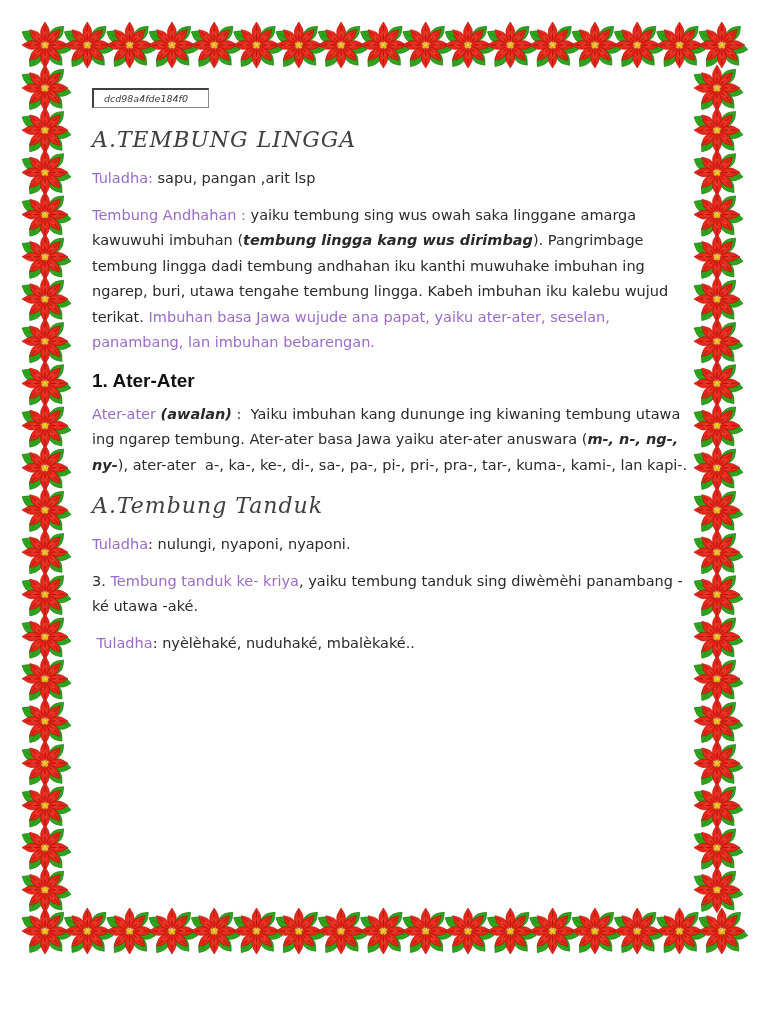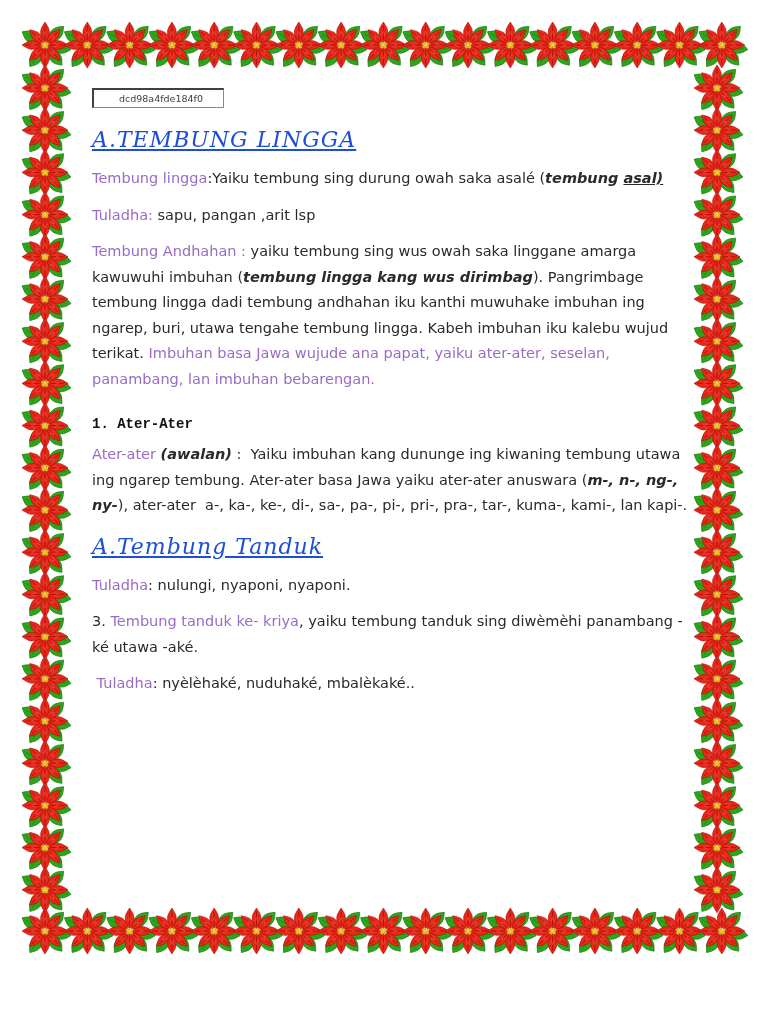--- a/index.html
+++ b/index.html
@@ -19,39 +19,39 @@
     color:#2a2a2a;
   }
   .doc-box{
     display:inline-block;
     width:104px;height:17px;
     border:1px solid #8a8a8a;
     border-top:2px solid #404040;
     border-left:2px solid #404040;
     font-size:9.5px;line-height:17px;
     color:#3c3c3c;
-    padding-left:25px;
+    padding-left:10px;
     overflow:hidden;white-space:nowrap;
     background:#ffffff;
+    font-style:italic;
   }
   .h-script{
     font-family:"DejaVu Serif","Liberation Serif",serif;
     font-style:italic;
     font-size:22px;
     letter-spacing:1px;
-    color:#1d4ed8;
+    color:#404040;
     margin:15px 0 14px 0;
-    text-decoration:underline;
   }
   .h-bold{
-    font-family:Liberation Mono, monospace;
+    font-family:Liberation Sans, sans-serif;
     font-weight:700;
-    font-size:14px;
+    font-size:19px;
     color:#111111;
-    margin:24px 0 10px 0;
+    margin:14px 0 10px 0;
   }
   .para{
     font-size:14.5px;
     line-height:25.5px;
     margin:0 0 11px 0;
     white-space:pre-wrap;
     color:#2a2a2a;
   }
   .c-purple{color:#9a6bc7;}
   .bi{font-weight:700;font-style:italic;}
@@ -169,21 +169,20 @@
         <use href="#flower" transform="translate(717,805.4000000000001) scale(0.85)"></use>
         <use href="#flower" transform="translate(717,847.6) scale(0.85)"></use>
         <use href="#flower" transform="translate(717,889.8000000000001) scale(0.85)"></use>
       </g>
   </svg>
 
   <div class="content">
     <div class="doc-box">dcd98a4fde184f0</div>
     <div id="blocks">
         <div class="h-script"><span>A.TEMBUNG LINGGA</span></div>
-        <div class="para"><span class="c-purple">Tembung lingga</span><span>:Yaiku tembung sing durung owah saka asalé (</span><span class="bi">tembung </span><span class="bi u">asal)</span></div>
         <div class="para"><span class="c-purple">Tuladha:</span><span> sapu, pangan ,arit lsp</span></div>
         <div class="para"><span class="c-purple">Tembung Andhahan : </span><span>yaiku tembung sing wus owah saka linggane amarga kawuwuhi imbuhan (</span><span class="bi">tembung lingga kang wus dirimbag</span><span>). Pangrimbage tembung lingga dadi tembung andhahan iku kanthi muwuhake imbuhan ing ngarep, buri, utawa tengahe tembung lingga. Kabeh imbuhan iku kalebu wujud terikat. </span><span class="c-purple">Imbuhan basa Jawa wujude ana papat, yaiku ater-ater, seselan, panambang, lan imbuhan bebarengan.</span></div>
         <div class="h-bold"><span>1. Ater-Ater</span></div>
         <div class="para"><span class="c-purple">Ater-ater </span><span class="bi">(awalan)</span><span> :  Yaiku imbuhan kang dununge ing kiwaning tembung utawa ing ngarep tembung. Ater-ater basa Jawa yaiku ater-ater anuswara (</span><span class="bi">m-, n-, ng-, ny-</span><span>), ater-ater  a-, ka-, ke-, di-, sa-, pa-, pi-, pri-, pra-, tar-, kuma-, kami-, lan kapi-.</span></div>
         <div class="h-script"><span>A.Tembung Tanduk</span></div>
         <div class="para"><span class="c-purple">Tuladha</span><span>: nulungi, nyaponi, nyaponi.</span></div>
         <div class="para"><span>3. </span><span class="c-purple">Tembung tanduk ke- kriya</span><span>, yaiku tembung tanduk sing diwèmèhi panambang -ké utawa -aké.</span></div>
         <div class="para"><span class="c-purple"> Tuladha</span><span>: nyèlèhaké, nuduhaké, mbalèkaké..</span></div>
       </div>
   </div>

